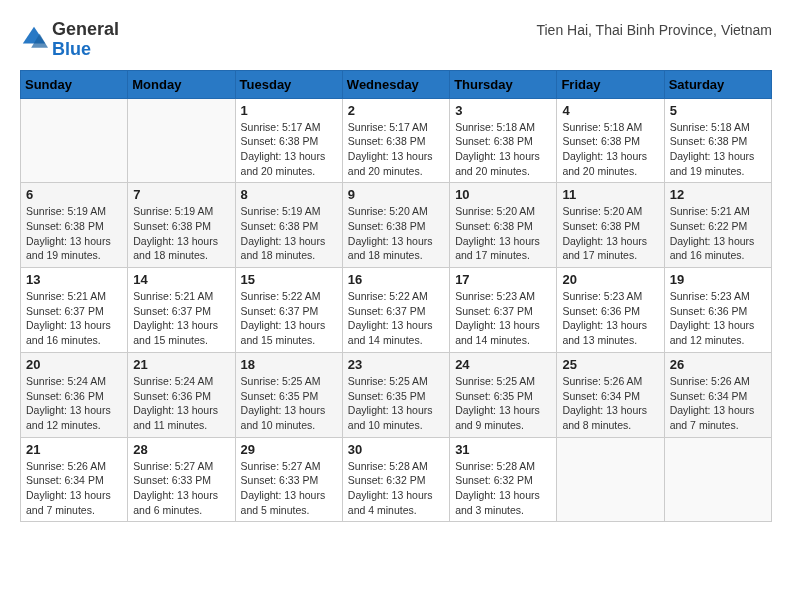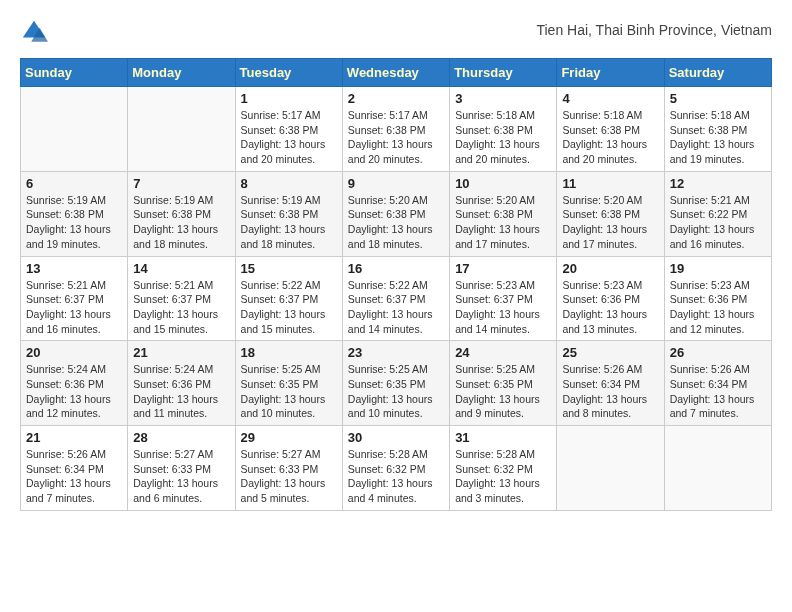--- a/index.html
+++ b/index.html
@@ -50,21 +50,21 @@
       color: #444;
       margin-top: 2px;
     }
     .calendar {
       width: 100%;
       border-collapse: collapse;
       border: 1px solid #ccc;
     }
     .calendar th {
       background-color: #2979c5;
-      color: #fef9c3;
+      color: #000000;
       font-size: 13px;
       font-weight: bold;
       padding: 6px 4px;
       text-align: left;
       border: 1px solid #2169b0;
     }
     .calendar td {
       vertical-align: top;
       padding: 4px 5px;
       border: 1px solid #ccc;
@@ -98,20 +98,24 @@
   </style>
 </head>
 <body>
 
 <div class="header">
   <div class="logo">
     <svg class="logo-icon" viewBox="0 0 40 40">
       <polygon points="20,4 36,28 4,28" fill="#2979c5"></polygon>
       <polygon points="28,14 40,34 16,34" fill="#1a5fa0" opacity="0.7"></polygon>
     </svg>
+    <div class="logo-text">
+      <span class="logo-general">General</span>
+      <span class="logo-blue">Blue</span>
+    </div>
   </div>
   <div class="title-block">
     <div class="location">Tien Hai, Thai Binh Province, Vietnam</div>
   </div>
 </div>
 
 <table class="calendar">
   <thead>
     <tr>
     <th>Sunday</th>

